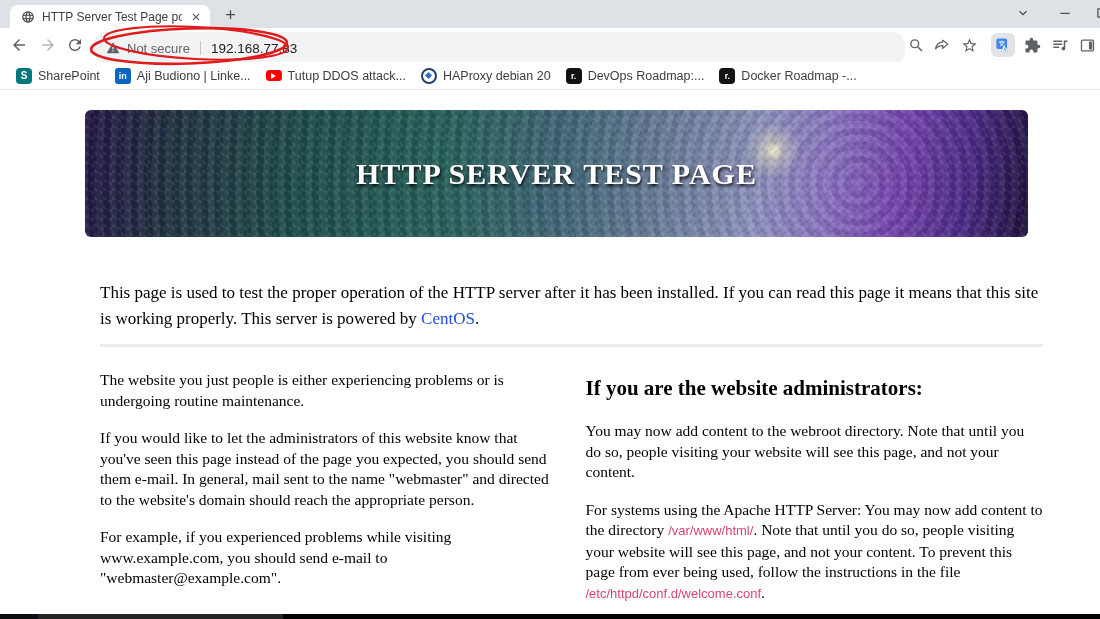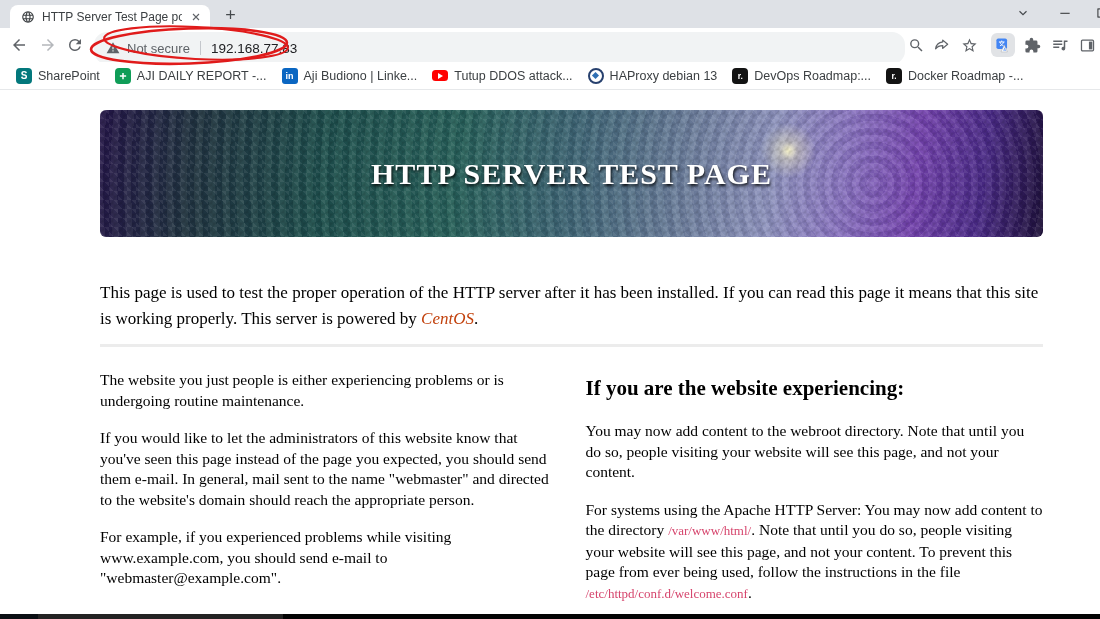--- a/index.html
+++ b/index.html
@@ -50,41 +50,41 @@
   .ic-yt{background:transparent;}
   .ic-yt i{display:flex;align-items:center;justify-content:center;width:16px;height:11.5px;background:#f00;border-radius:3.5px;}
   .ic-yt i:after{content:"";display:block;width:0;height:0;border-left:5px solid #fff;border-top:3px solid transparent;border-bottom:3px solid transparent;}
   .ic-hap{background:#fff;border-radius:50%;border:2.5px solid #27406e;box-sizing:border-box;}
   .ic-hap i{display:block;width:5px;height:5px;background:#2f6fb3;transform:rotate(45deg);}
   .ic-rm{background:#131313;font-size:8.5px;}
 
   
   .page{position:absolute;top:91px;left:0;right:0;bottom:0;background:#fff;
         font-family:"Liberation Serif",serif;color:#000;}
-  .banner{position:absolute;left:100px;top:19px;width:943px;height:127px;border-radius:6px;
+  .banner{position:absolute;left:85px;top:19px;width:943px;height:127px;border-radius:6px;
     display:flex;align-items:center;justify-content:center;overflow:hidden;
     background:
       radial-gradient(circle at 73% 32%, rgba(255,250,205,.95) 0, rgba(255,248,190,.4) 1.2%, rgba(255,248,190,0) 4%),
       repeating-radial-gradient(circle at 82% 58%, rgba(255,255,255,.055) 0 7px, rgba(15,8,50,.07) 7px 14px),
       linear-gradient(97deg,#241647 0%,#20333f 10%,#1d4f4b 24%,#266058 38%,#3e6674 50%,#6d7f9c 62%,#8e93bd 71%,#8a76c0 78%,#7443ad 86%,#4a2a86 93%,#1d1038 100%);}
   .banner:before{content:"";position:absolute;inset:0;
       background-image:
         linear-gradient(45deg, rgba(255,255,255,.07) 25%, transparent 25%, transparent 75%, rgba(255,255,255,.07) 75%),
         linear-gradient(-45deg, rgba(0,0,0,.10) 25%, transparent 25%, transparent 75%, rgba(0,0,0,.10) 75%);
       background-size:9px 9px, 9px 9px;background-position:0 0, 4.5px 4.5px;}
   .banner-title{position:relative;font-size:30px;font-weight:bold;color:#fff;letter-spacing:1px;
       text-shadow:1px 2px 3px rgba(0,0,0,.85);}
   .intro{position:absolute;left:100px;top:172px;width:941px;font-size:17px;line-height:26px;}
   .rule{position:absolute;left:100px;top:253px;width:943px;height:3px;background:#ececec;}
   .cols{position:absolute;left:100px;top:279px;width:943px;display:flex;gap:28px;}
   .col{width:458px;font-size:15.5px;line-height:20.5px;}
   .col h2{font-size:21px;line-height:25px;margin:6px 0 20px;font-weight:bold;}
   .col p{margin:0 0 17px;}
-  a.link{color:#c2410c;text-decoration:none;font-style:italic;}
-  code{font-family:Liberation Serif, serif;font-size:13px;color:#d6456d;}
+  a.link{color:#1d4ed8;text-decoration:none;}
+  code{font-family:Liberation Sans, sans-serif;font-size:13px;color:#d6456d;}
 
   .taskbar-edge{position:absolute;left:0;right:0;bottom:0;height:5px;
       background:linear-gradient(to right,#0b0f14 0 38px,#232323 38px 283px,#030303 283px 100%);}
 
   svg{display:block;}
 </style>
 </head>
 <body>
 
 <div id="window">
@@ -200,44 +200,36 @@
   </svg>
 
   <div class="bookmarks">
     <div class="bm">
       <span class="ic ic-sp">
           <i>S</i>
         </span>
       <span class="bm-label">SharePoint</span>
     </div>
     <div class="bm">
-      <span class="ic ic-sheets">
-        <svg width="10" height="10" viewBox="0 0 16 16">
-            <path d="M8 3v10M3 8h10" stroke="#fff" stroke-width="2.4"></path>
-          </svg>
-      </span>
-      <span class="bm-label">AJI DAILY REPORT -...</span>
-    </div>
-    <div class="bm">
       <span class="ic ic-li">
           <i>in</i>
         </span>
       <span class="bm-label">Aji Budiono | Linke...</span>
     </div>
     <div class="bm">
       <span class="ic ic-yt">
           <i></i>
         </span>
       <span class="bm-label">Tutup DDOS attack...</span>
     </div>
     <div class="bm">
       <span class="ic ic-hap">
           <i></i>
         </span>
-      <span class="bm-label">HAProxy debian 13</span>
+      <span class="bm-label">HAProxy debian 20</span>
     </div>
     <div class="bm">
       <span class="ic ic-rm">
           <i>r.</i>
         </span>
       <span class="bm-label">DevOps Roadmap:...</span>
     </div>
     <div class="bm">
       <span class="ic ic-rm">
           <i>r.</i>
@@ -257,21 +249,21 @@
 
     <div class="rule"></div>
 
     <div class="cols">
       <div class="col">
         <p>The website you just people is either experiencing problems or is undergoing routine maintenance.</p>
         <p>If you would like to let the administrators of this website know that you've seen this page instead of the page you expected, you should send them e-mail. In general, mail sent to the name "webmaster" and directed to the website's domain should reach the appropriate person.</p>
         <p>For example, if you experienced problems while visiting www.example.com, you should send e-mail to "webmaster@example.com".</p>
       </div>
       <div class="col">
-        <h2>If you are the website experiencing:</h2>
+        <h2>If you are the website administrators:</h2>
         <p>You may now add content to the webroot directory. Note that until you do so, people visiting your website will see this page, and not your content.</p>
         <p><span>For systems using the Apache HTTP Server: You may now add content to the directory </span><code>/var/www/html/</code><span>. Note that until you do so, people visiting your website will see this page, and not your content. To prevent this page from ever being used, follow the instructions in the file </span><code>/etc/httpd/conf.d/welcome.conf</code><span>.</span></p>
 
       </div>
     </div>
   </div>
 
   <div class="taskbar-edge"></div>
 </div>
 

